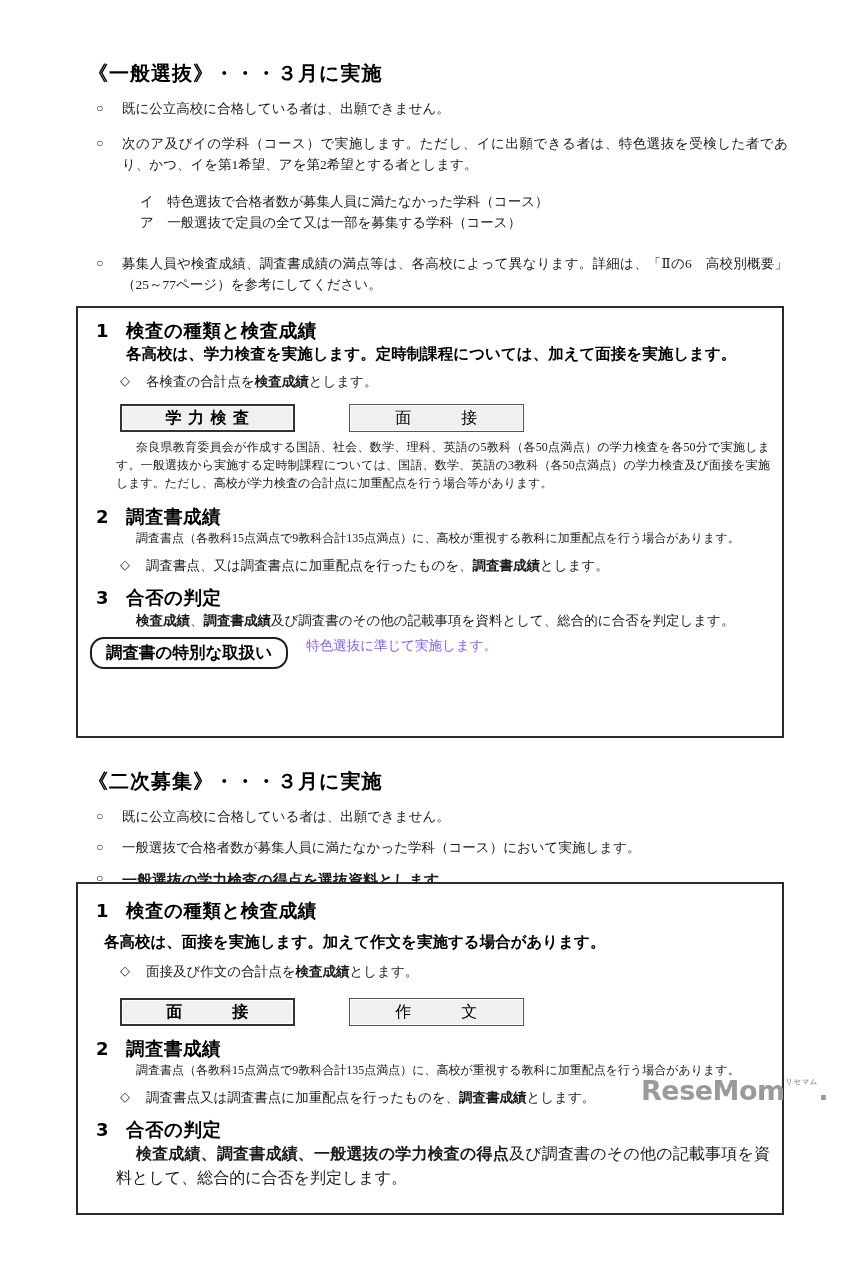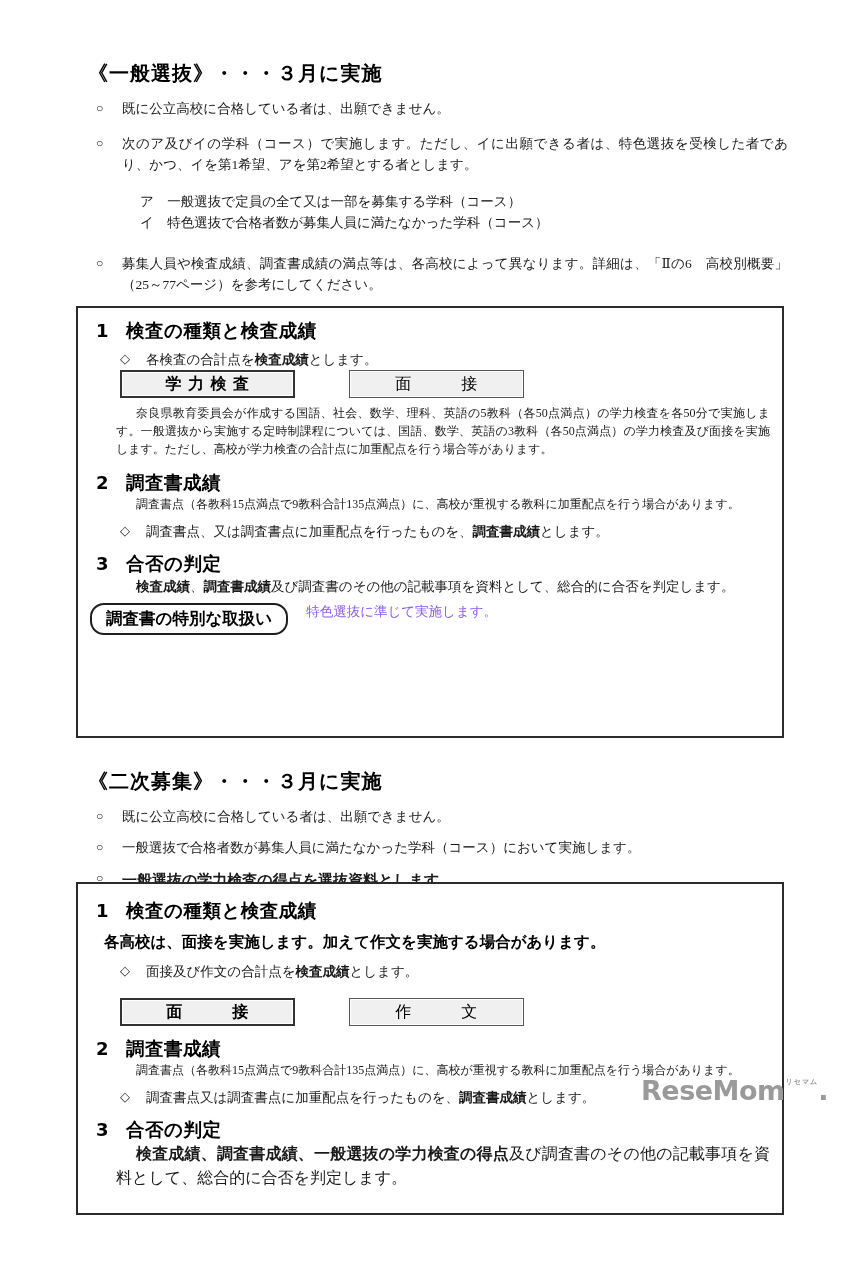--- a/index.html
+++ b/index.html
@@ -123,21 +123,21 @@
   b, .b {
     font-family: "DejaVu Sans", "Liberation Sans", sans-serif;
     font-weight: bold;
   }
 
   
   .chip-row {
     display: flex;
     gap: 54px;
     padding-left: 30px;
-    margin: 0 0 6px 0;
+    margin: 12px 0 6px 0;
   }
   .chip {
     width: 175px;
     height: 28px;
     display: flex;
     align-items: center;
     justify-content: center;
     background: #f0f0f0;
     font-family: "DejaVu Sans", "Liberation Sans", sans-serif;
     font-size: 16px;
@@ -216,22 +216,22 @@
 
     <div style="height:14px"></div>
 
     <div class="bullet-row" style="padding-left:8px;">
       <span class="bullet-mark">○</span>
       <span class="bullet-text">次のア及びイの学科（コース）で実施します。ただし、イに出願できる者は、特色選抜を受検した者であり、かつ、イを第1希望、アを第2希望とする者とします。</span>
     </div>
 
     <div style="height:16px"></div>
 
+    <div class="sub-item">イ　特色選抜で合格者数が募集人員に満たなかった学科（コース）</div>
     <div class="sub-item">ア　一般選抜で定員の全て又は一部を募集する学科（コース）</div>
-    <div class="sub-item">イ　特色選抜で合格者数が募集人員に満たなかった学科（コース）</div>
 
     <div style="height:20px"></div>
 
     <div class="bullet-row" style="padding-left:8px;">
       <span class="bullet-mark">○</span>
       <span class="bullet-text">募集人員や検査成績、調査書成績の満点等は、各高校によって異なります。詳細は、「Ⅱの6　高校別概要」（25～77ページ）を参考にしてください。</span>
     </div>
 
     <div style="height:10px"></div>
 
@@ -241,20 +241,21 @@
     </div>
   </div>
 
   <div class="frame" style="position:absolute; left:76px; top:306px; width:708px; height:432px;">
 
     <div class="num-head">
       <span class="num">1</span>
       <span>検査の種類と検査成績</span>
     </div>
 
+    <div class="lead-bold">各高校は、学力検査を実施します。定時制課程については、加えて面接を実施します。</div>
 
     <div style="height:6px"></div>
 
     <div class="diamond-row">
       <span class="diamond-mark">◇</span>
       <span class="diamond-text"><span>各検査の合計点を</span><span class="b">検査成績</span><span>とします。</span></span>
     </div>
 
     <div class="chip-row">
       <div class="chip heavy">学 力 検 査</div>

